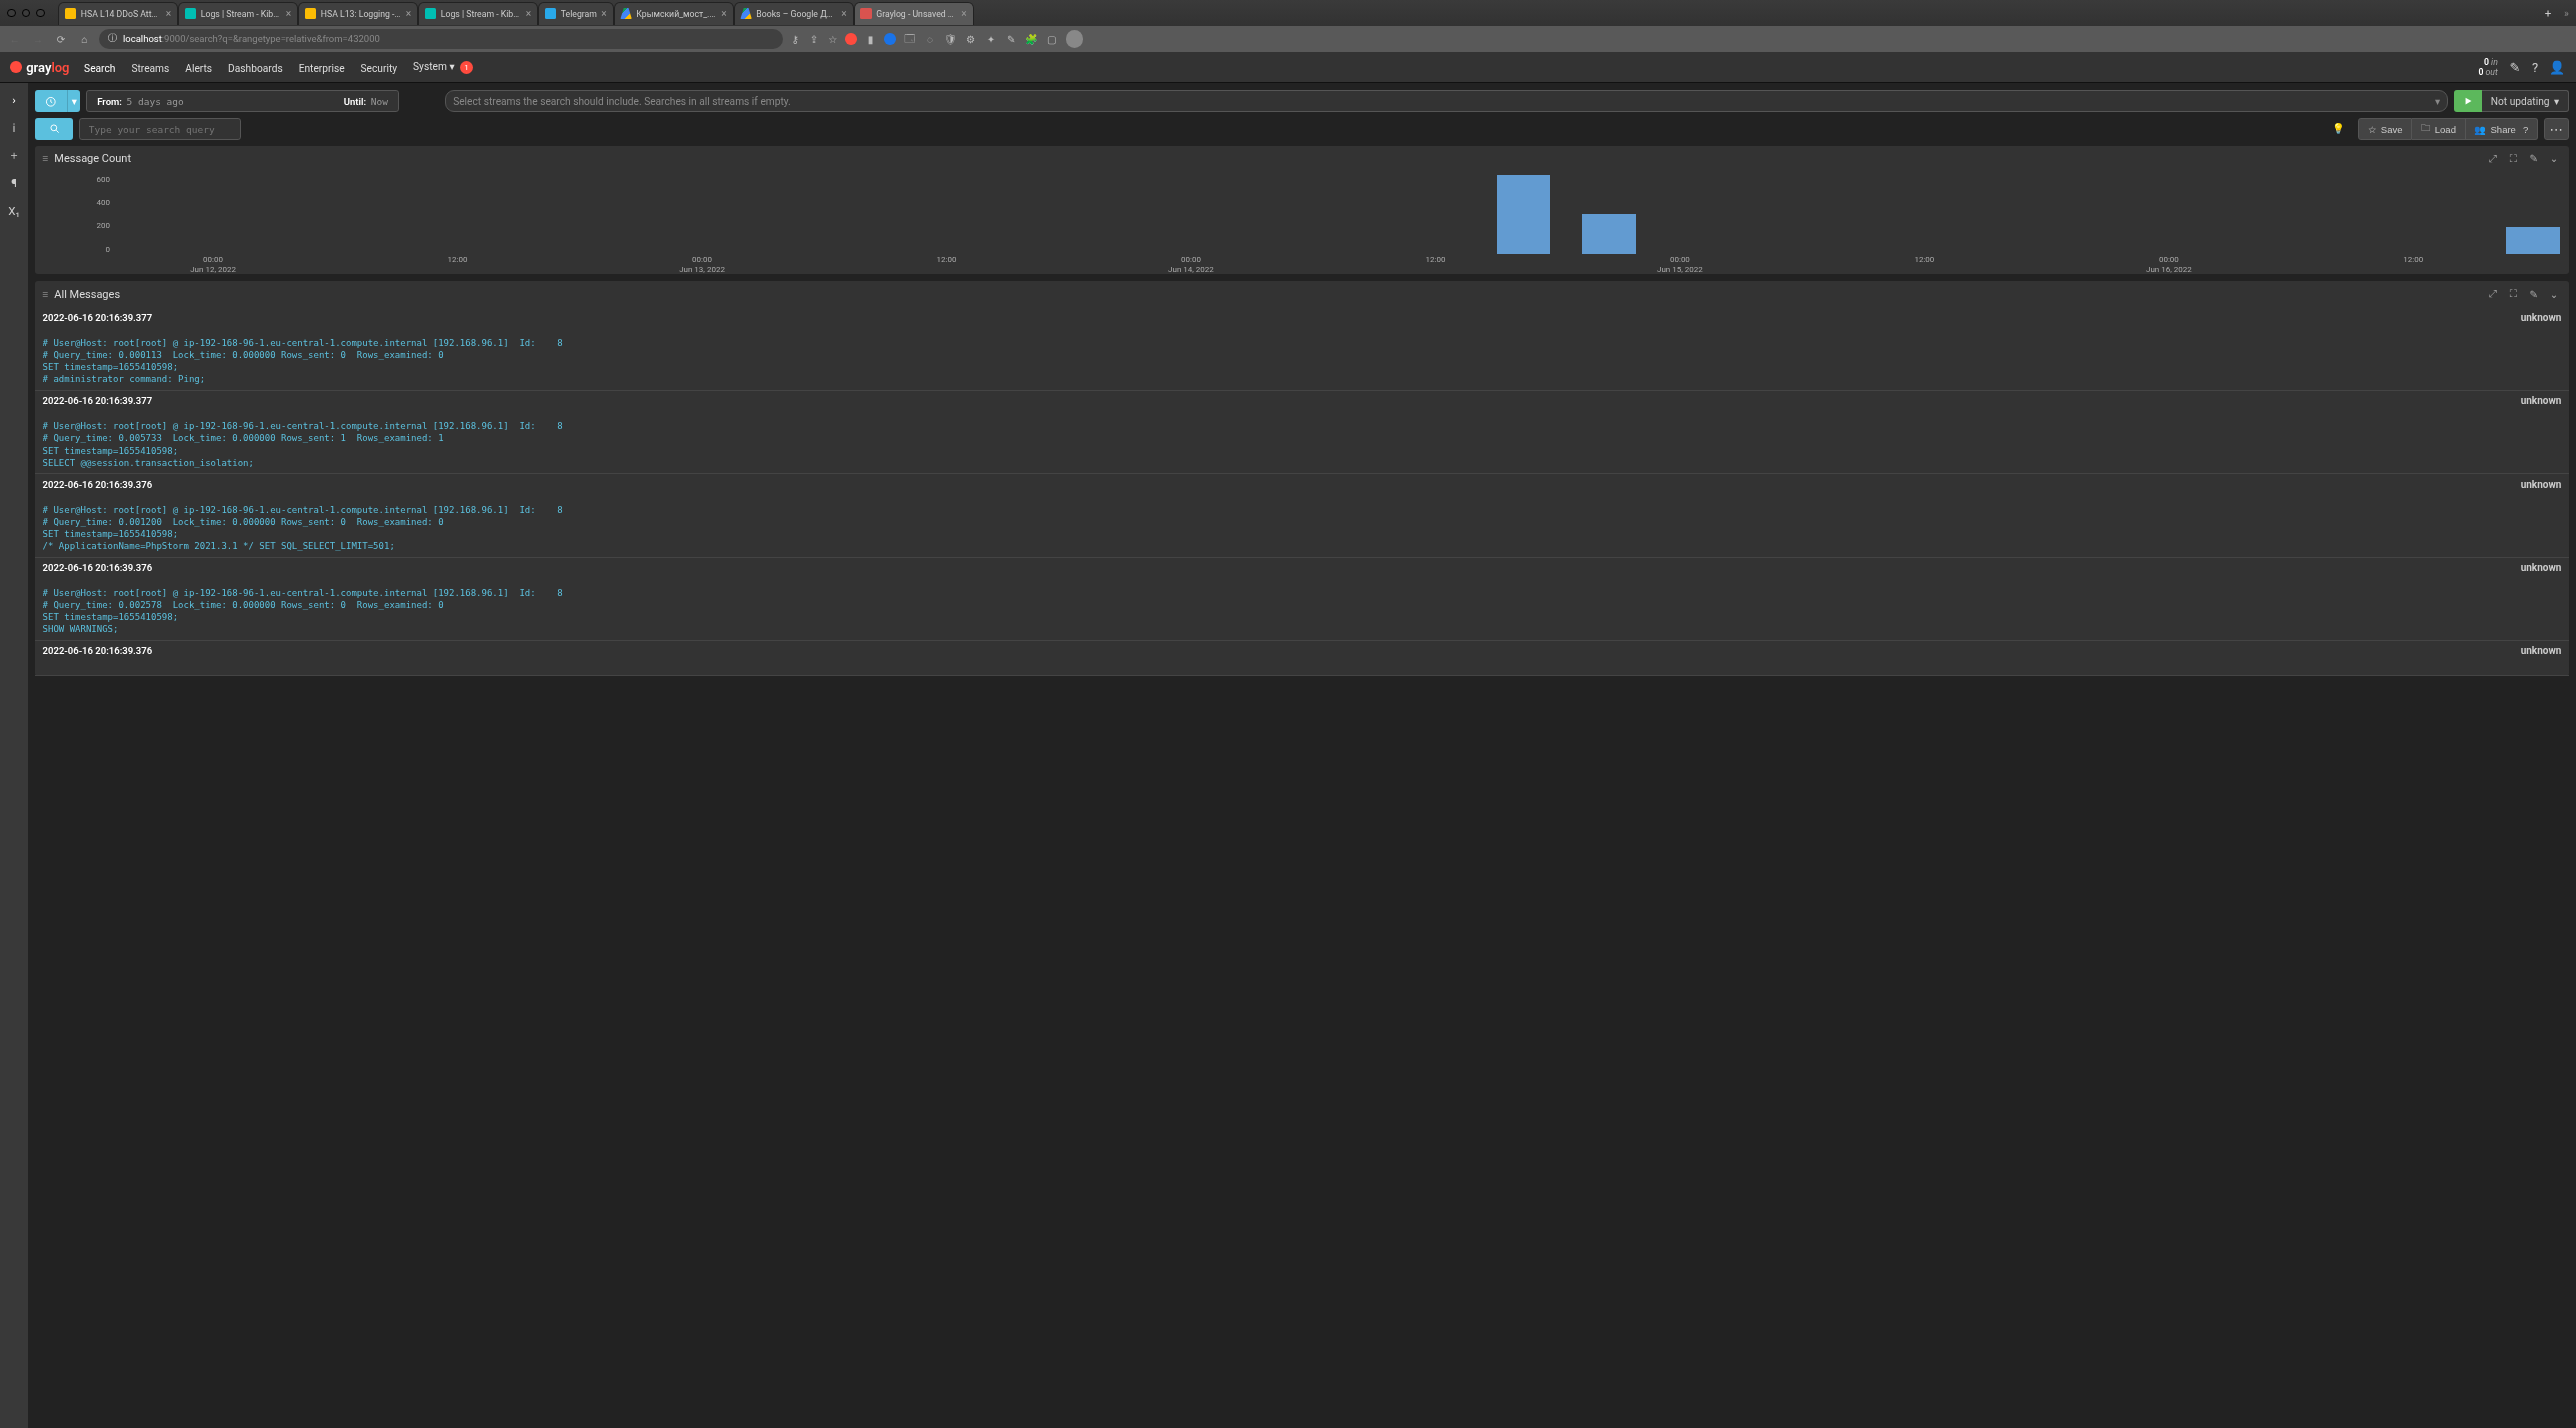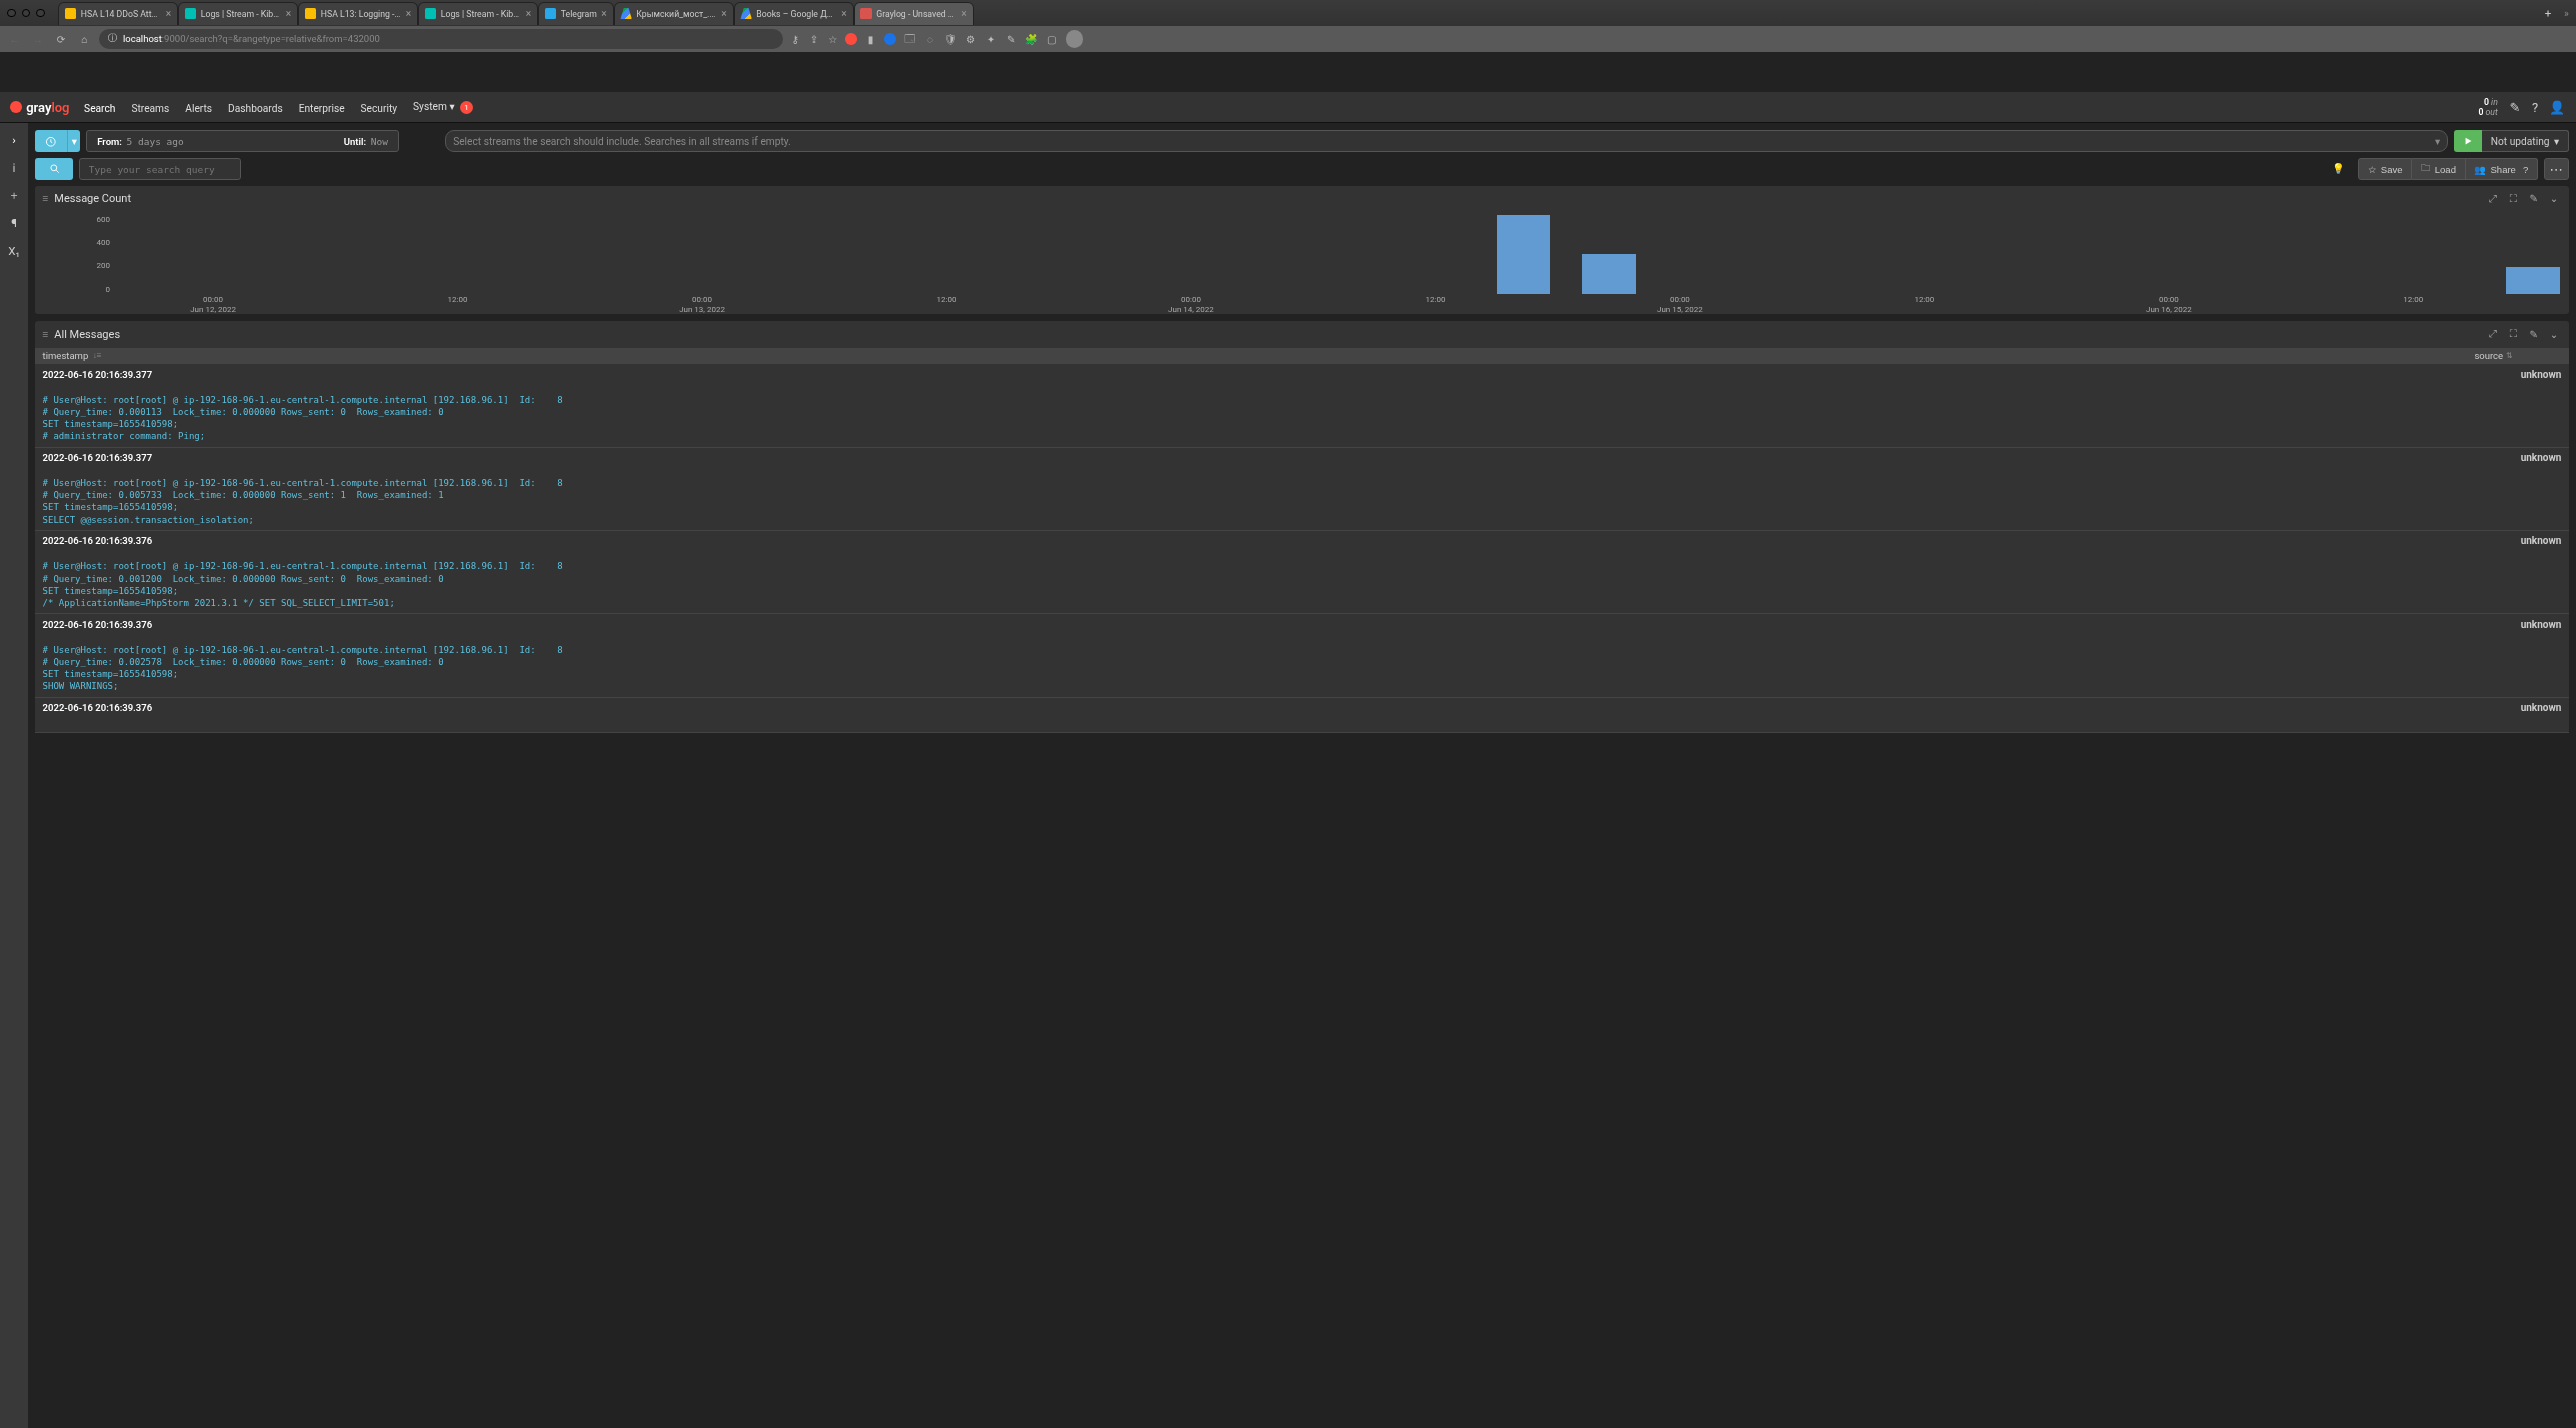--- a/index.html
+++ b/index.html
@@ -27,21 +27,21 @@
 .nav-btn { width: 17.5px; height: 17.5px; display: flex; align-items: center; justify-content: center; color: #bbb; }
 .nav-btn.disabled { color: #666; }
 .addr-bar { flex: 1; height: 20.4px; background: #404040; border-radius: 10.2px; display: flex; align-items: center; padding: 0 8.7px; gap: 5.8px; color: #ccc; font-size: 9.5px; max-width: 684px; }
 .addr-scheme { color: #888; }
 .addr-host { color: #fff; }
 .toolbar-icons { display: flex; gap: 7.3px; align-items: center; }
 .tb-icon { width: 13px; height: 13px; display: flex; align-items: center; justify-content: center; color: #bbb; }
 .avatar { width: 17.5px; height: 17.5px; border-radius: 50%; background: #888; }
 
 
-.gl-nav { height: 31px; background: #333; display: flex; align-items: center; padding: 0 10.2px; gap: 14.6px; border-bottom: 0.7px solid #111; margin-top: 40px; }
+.gl-nav { height: 31px; background: #333; display: flex; align-items: center; padding: 0 10.2px; gap: 14.6px; border-bottom: 0.7px solid #111; }
 .gl-logo { display: flex; align-items: center; gap: 4.4px; }
 .gl-logo-dot { width: 11.6px; height: 11.6px; border-radius: 50%; background: #ff4b3e; }
 .gl-logo-text { color: #ff4b3e; font-weight: 600; font-size: 13px; }
 .gl-nav-item { color: #ddd; font-size: 10.2px; cursor: pointer; }
 .gl-nav-item.active { color: #fff; }
 .badge { background: #ff4b3e; color: #fff; border-radius: 50%; width: 13px; height: 13px; display: inline-flex; align-items: center; justify-content: center; font-size: 8px; margin-left: 2.9px; }
 .gl-nav-right { margin-left: auto; display: flex; align-items: center; gap: 11.6px; color: #aaa; font-size: 8.7px; }
 .io-stats { text-align: right; line-height: 1.2; }
 .io-stats .n { color: #fff; font-weight: 600; }
 .nav-icon { color: #ccc; font-size: 13px; }
@@ -360,31 +360,20 @@
       <div class="widget-header">
         <span class="drag-handle">≡</span>
         <span class="widget-title">All Messages</span>
         <div class="widget-actions">
           <span class="widget-act">⤢</span>
           <span class="widget-act">⛶</span>
           <span class="widget-act">✎</span>
           <span class="widget-act">⌄</span>
         </div>
       </div>
-      <div class="msg-header-row">
-        <div class="col-ts">
-          <span>timestamp</span>
-          <span class="sort-icon">↓≡</span>
-        </div>
-        <div class="col-fill"></div>
-        <div class="col-src">
-          <span>source</span>
-          <span class="sort-icon">⇅</span>
-        </div>
-      </div>
       <div id="messages-list">
           <div class="msg-row">
             <div class="msg-row-top">
       <span class="msg-ts">2022-06-16 20:16:39.377</span>
       <span class="msg-src">unknown</span>
     </div>
     <div class="msg-body"># User@Host: root[root] @ ip-192-168-96-1.eu-central-1.compute.internal [192.168.96.1]  Id:    8
 # Query_time: 0.000113  Lock_time: 0.000000 Rows_sent: 0  Rows_examined: 0
 SET timestamp=1655410598;
 # administrator command: Ping;</div>

